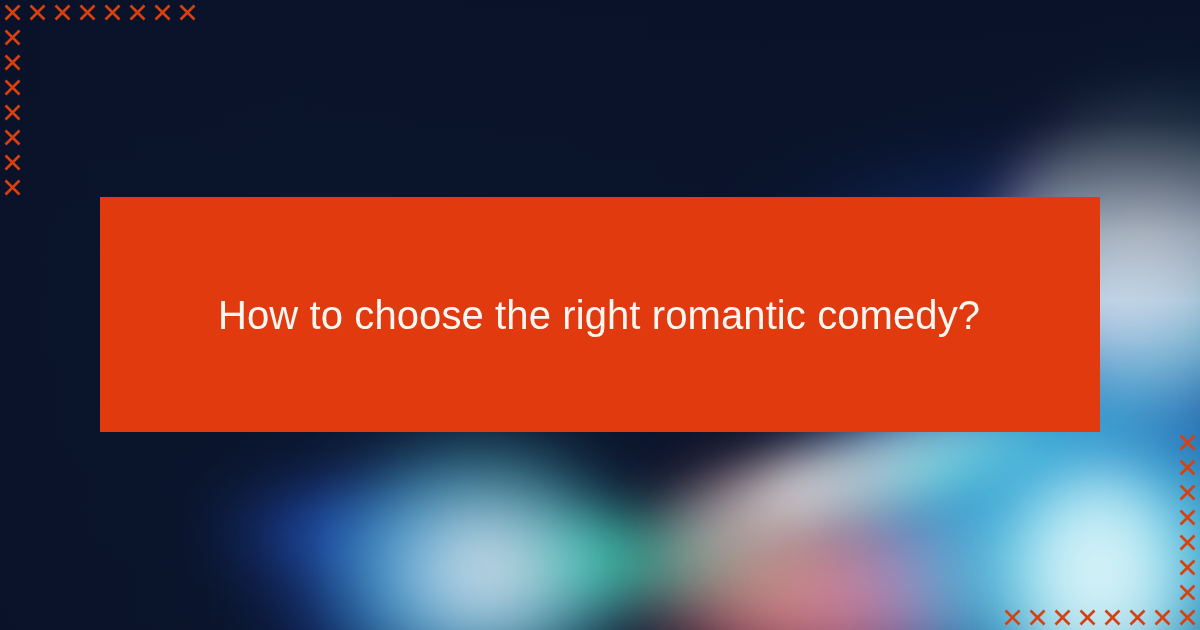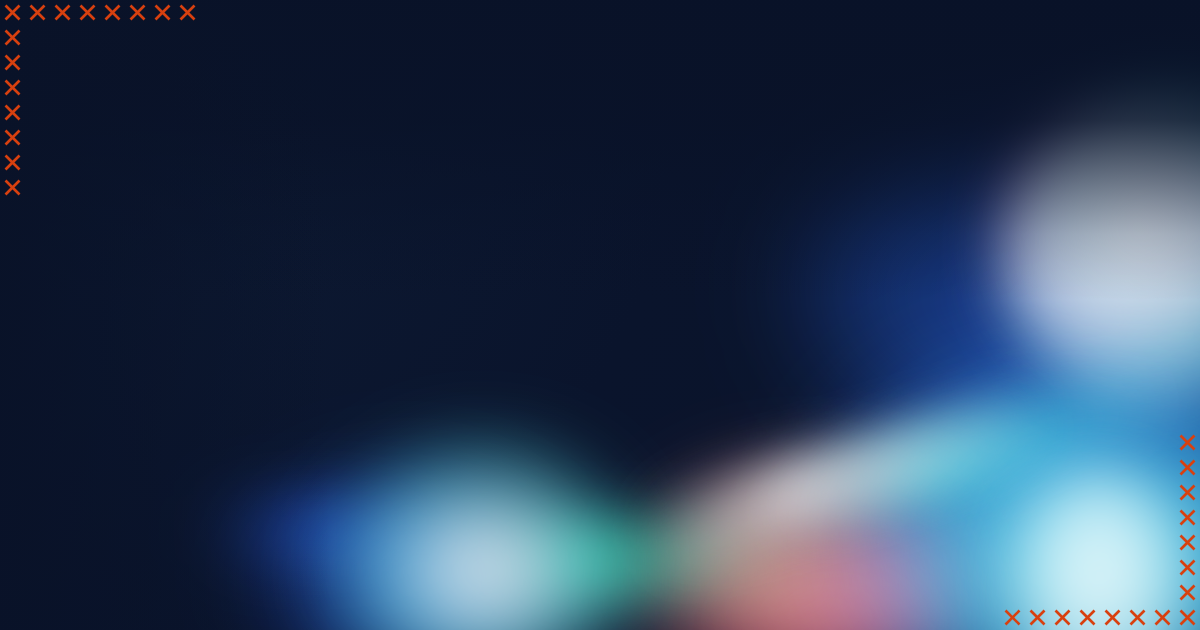--- a/index.html
+++ b/index.html
@@ -406,14 +406,17 @@
           <line x1="180.5" y1="30.5" x2="194.5" y2="44.5" stroke="#d8400f" stroke-width="2.6" stroke-linecap="butt"></line>
           <line x1="180.5" y1="44.5" x2="194.5" y2="30.5" stroke="#d8400f" stroke-width="2.6" stroke-linecap="butt"></line>
         </g>
         <g>
           <line x1="180.5" y1="5.5" x2="194.5" y2="19.5" stroke="#d8400f" stroke-width="2.6" stroke-linecap="butt"></line>
           <line x1="180.5" y1="19.5" x2="194.5" y2="5.5" stroke="#d8400f" stroke-width="2.6" stroke-linecap="butt"></line>
         </g>
       </svg>
     </div>
 
+  <div id="banner">
+    <span id="banner-title">How to choose the right romantic comedy?</span>
+  </div>
 
 </div>
 
 </body></html>

